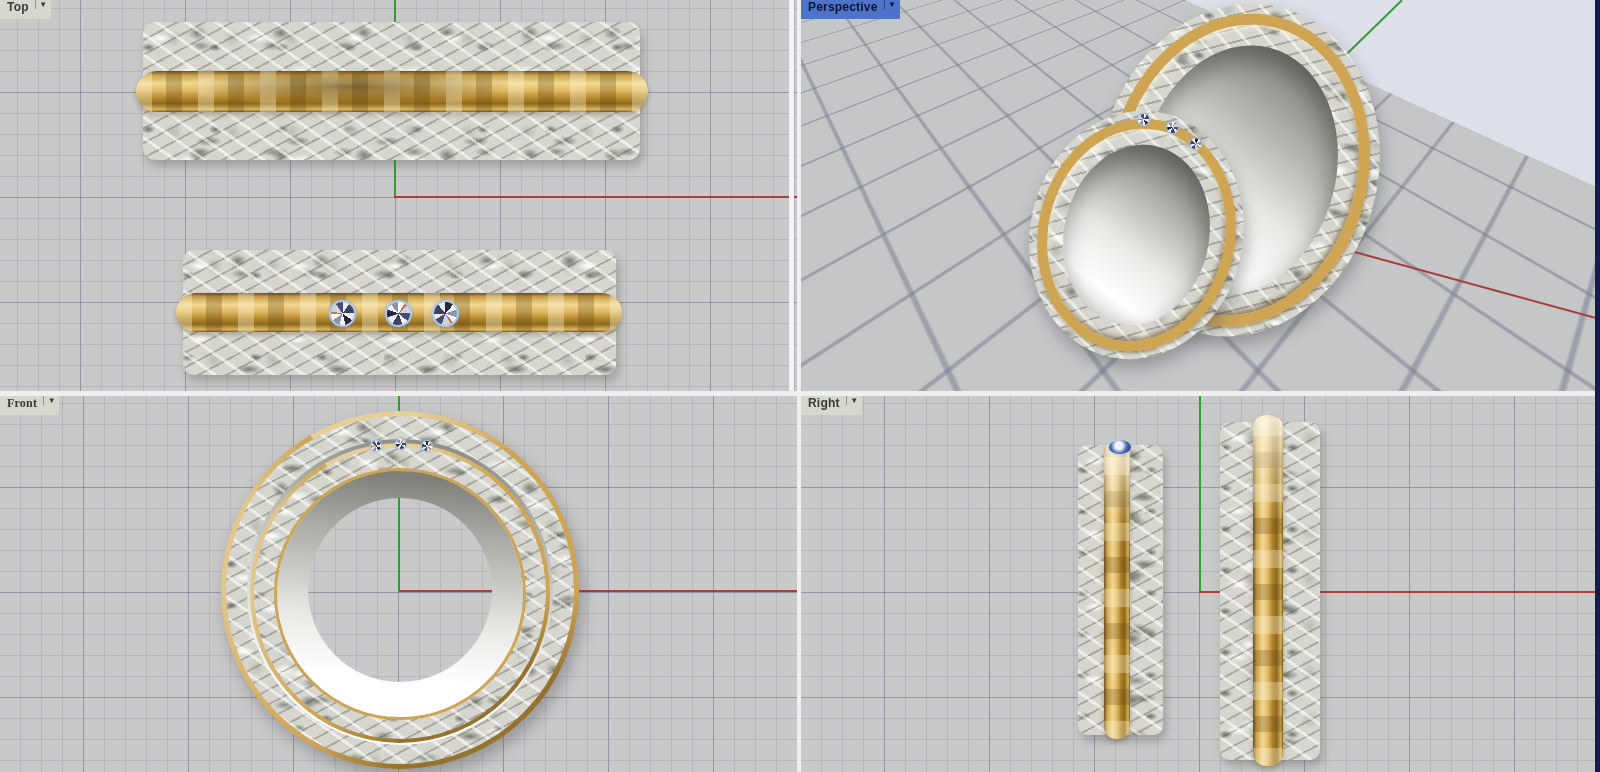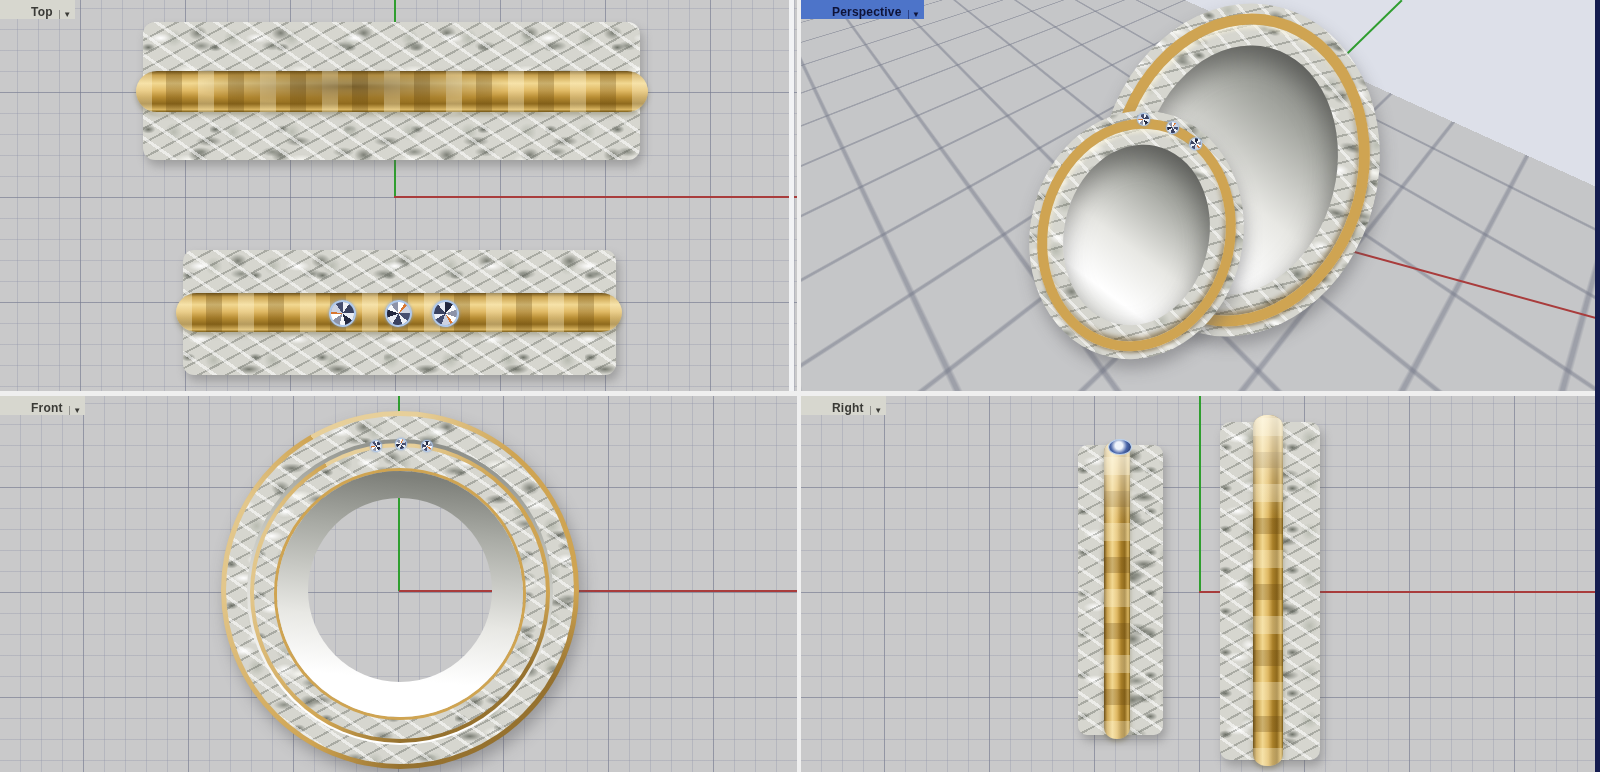--- a/index.html
+++ b/index.html
@@ -15,33 +15,33 @@
   .ortho{
     background-color:var(--grid-bg);
     background-image:
       linear-gradient(var(--line-major) 1px, transparent 1px),
       linear-gradient(90deg, var(--line-major) 1px, transparent 1px),
       linear-gradient(var(--line-minor) 1px, transparent 1px),
       linear-gradient(90deg, var(--line-minor) 1px, transparent 1px);
     background-size:105px 105px,105px 105px,21px 21px,21px 21px;
   }
   #vp-top{left:0;top:0;width:797px;height:391px;background-position:80px 92px;}
-  #vp-front{left:0;top:396px;width:836px;height:376px;background-position:83px 91px;}
+  #vp-front{left:0;top:396px;width:836px;height:376px;background-position:83px 91px;font-family:Liberation Serif, serif;}
   #vp-right{left:801px;top:396px;width:795px;height:376px;background-position:83px 91px;}
   #vp-persp{left:801px;top:0;width:795px;height:391px;background:#dde0e9;}
 
   .divider{position:absolute;background:#efefef;z-index:40;}
   #div-v{left:797px;top:0;width:4px;height:772px;}
   #div-h{left:0;top:391px;width:1600px;height:5px;}
   #edge-navy{position:absolute;right:0;top:0;width:5px;height:772px;background:var(--edge);z-index:50;}
   #edge-light{position:absolute;left:789px;top:0;width:5px;height:391px;background:#f2f3f5;z-index:6;}
 
   
-  .vplabel{position:absolute;left:0;top:0;height:19px;z-index:30;display:flex;align-items:flex-end;
-    background:var(--label-bg);color:var(--label-fg);font-size:12px;font-weight:bold;cursor:default;padding-left:24px;}
+  .vplabel{position:absolute;left:0;top:0;height:19px;z-index:30;display:flex;align-items:flex-start;
+    background:var(--label-bg);color:var(--label-fg);font-size:12px;font-weight:bold;cursor:default;}
   .vplabel .txt{display:flex;align-items:center;padding:0 6px 0 7px;letter-spacing:.2px;}
   .vplabel .chev{display:flex;align-items:center;justify-content:center;width:15px;
     border-left:1px solid rgba(90,90,90,.55);font-size:8px;color:inherit;}
   .vplabel.active{background:var(--active-label-bg);color:var(--active-label-fg);}
   .vplabel.active .chev{border-left-color:rgba(20,30,90,.6);}
 
   
   .ax{position:absolute;z-index:1;}
   .ax.g{background:var(--axis-y);}
   .ax.r{background:var(--axis-x);}

